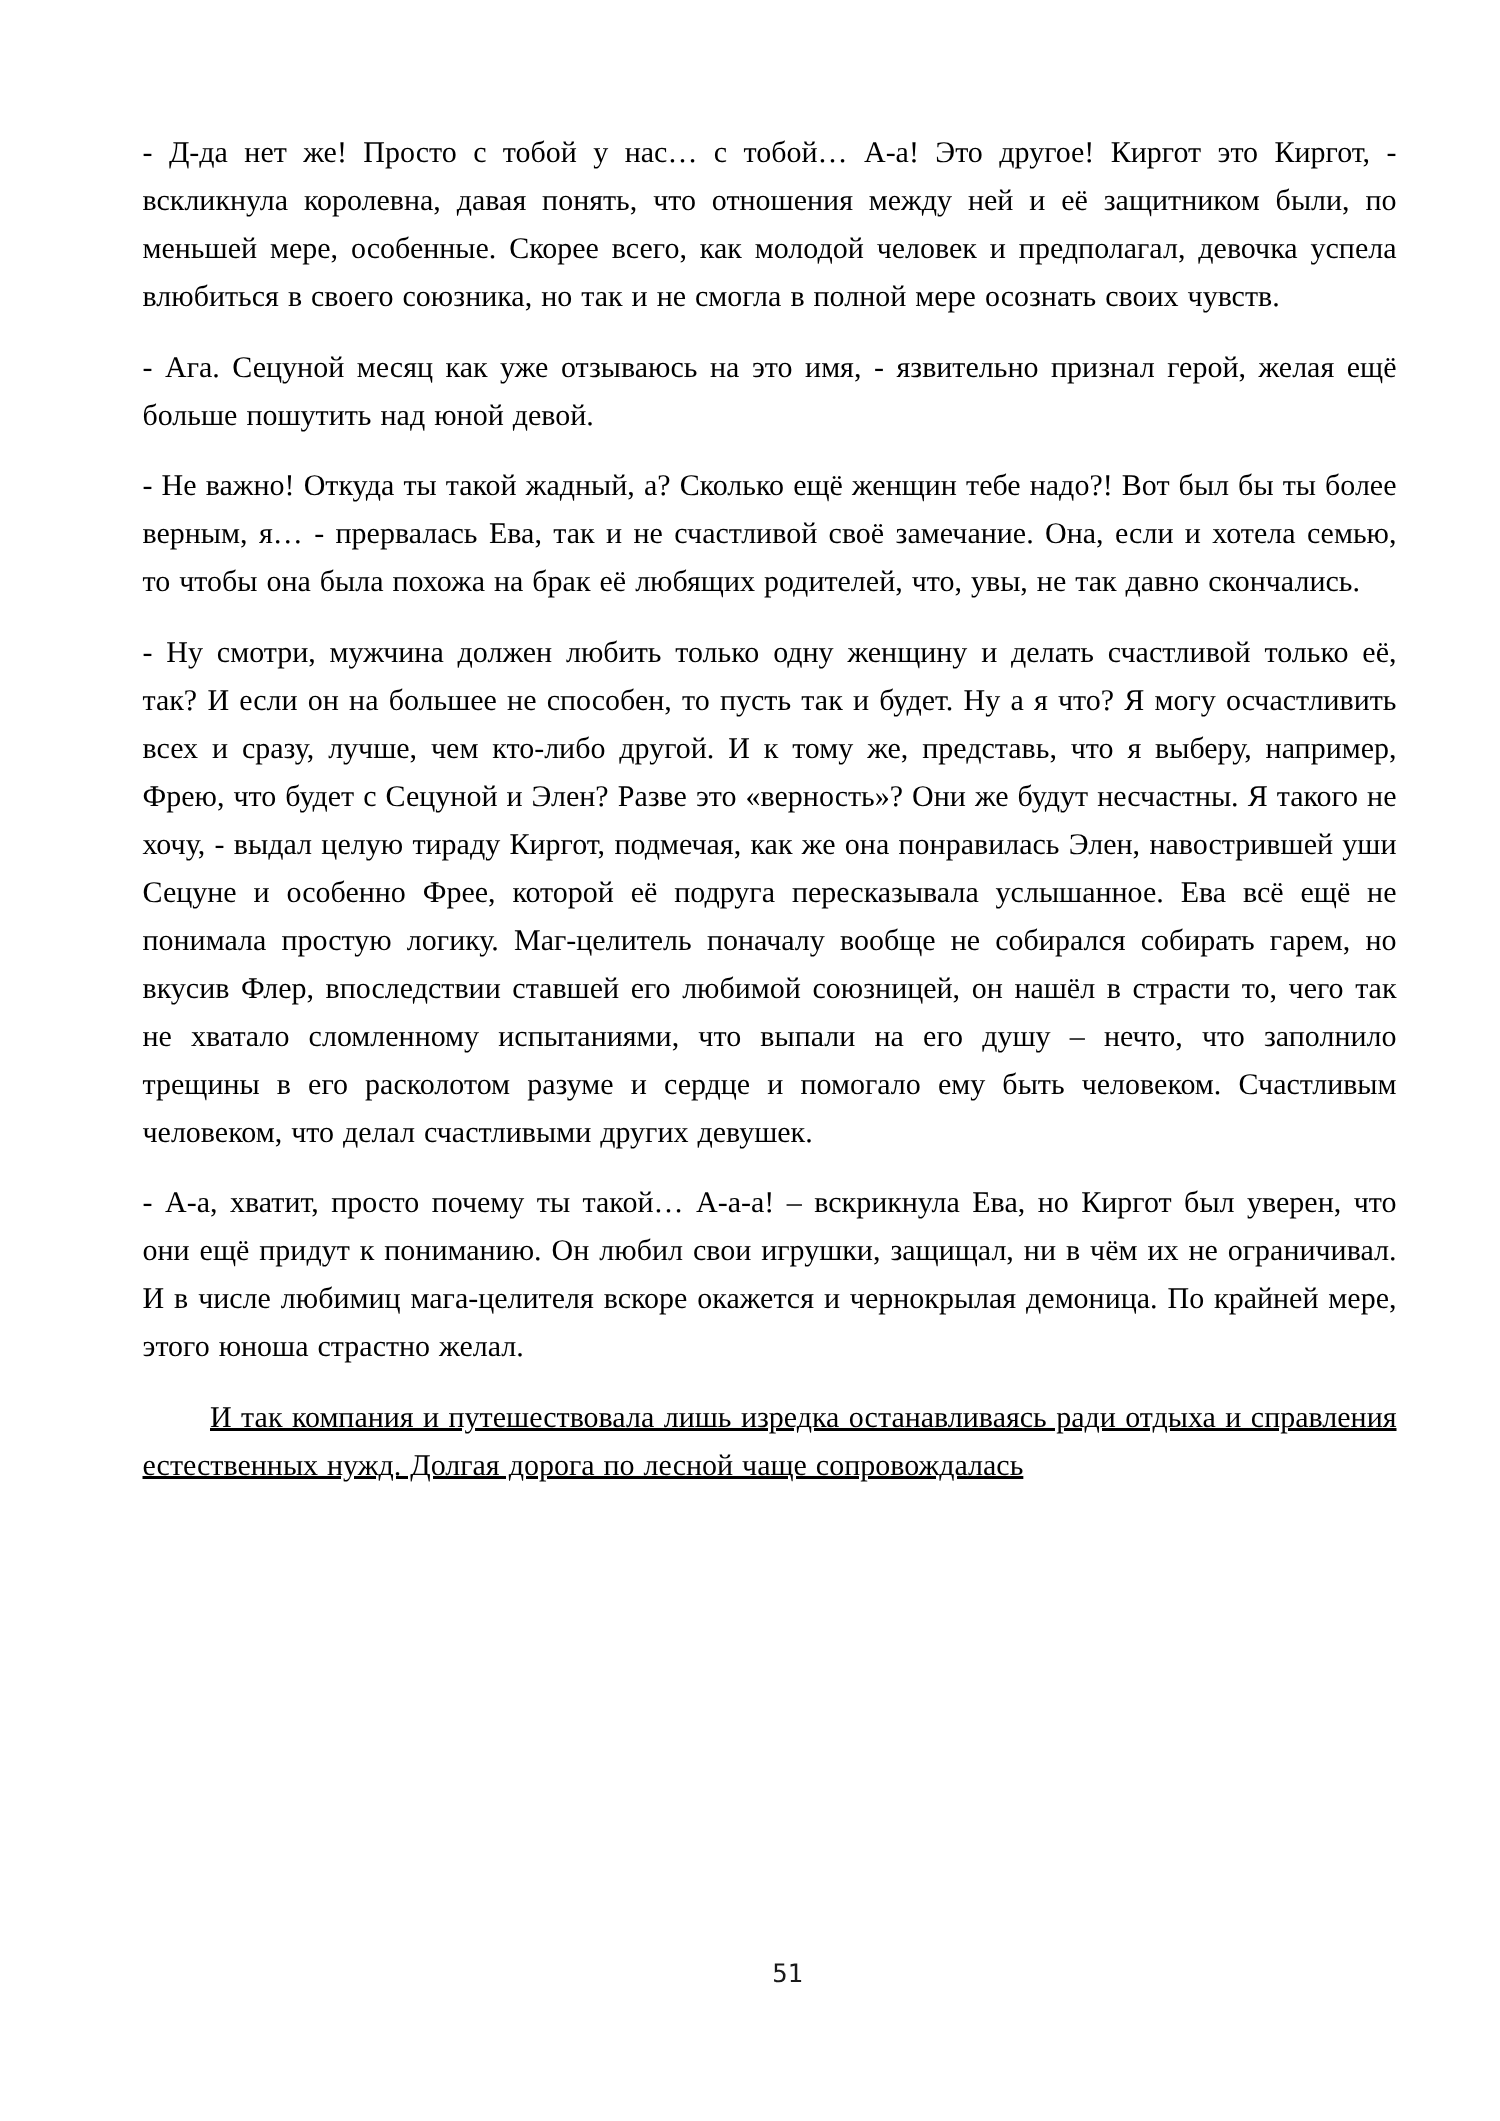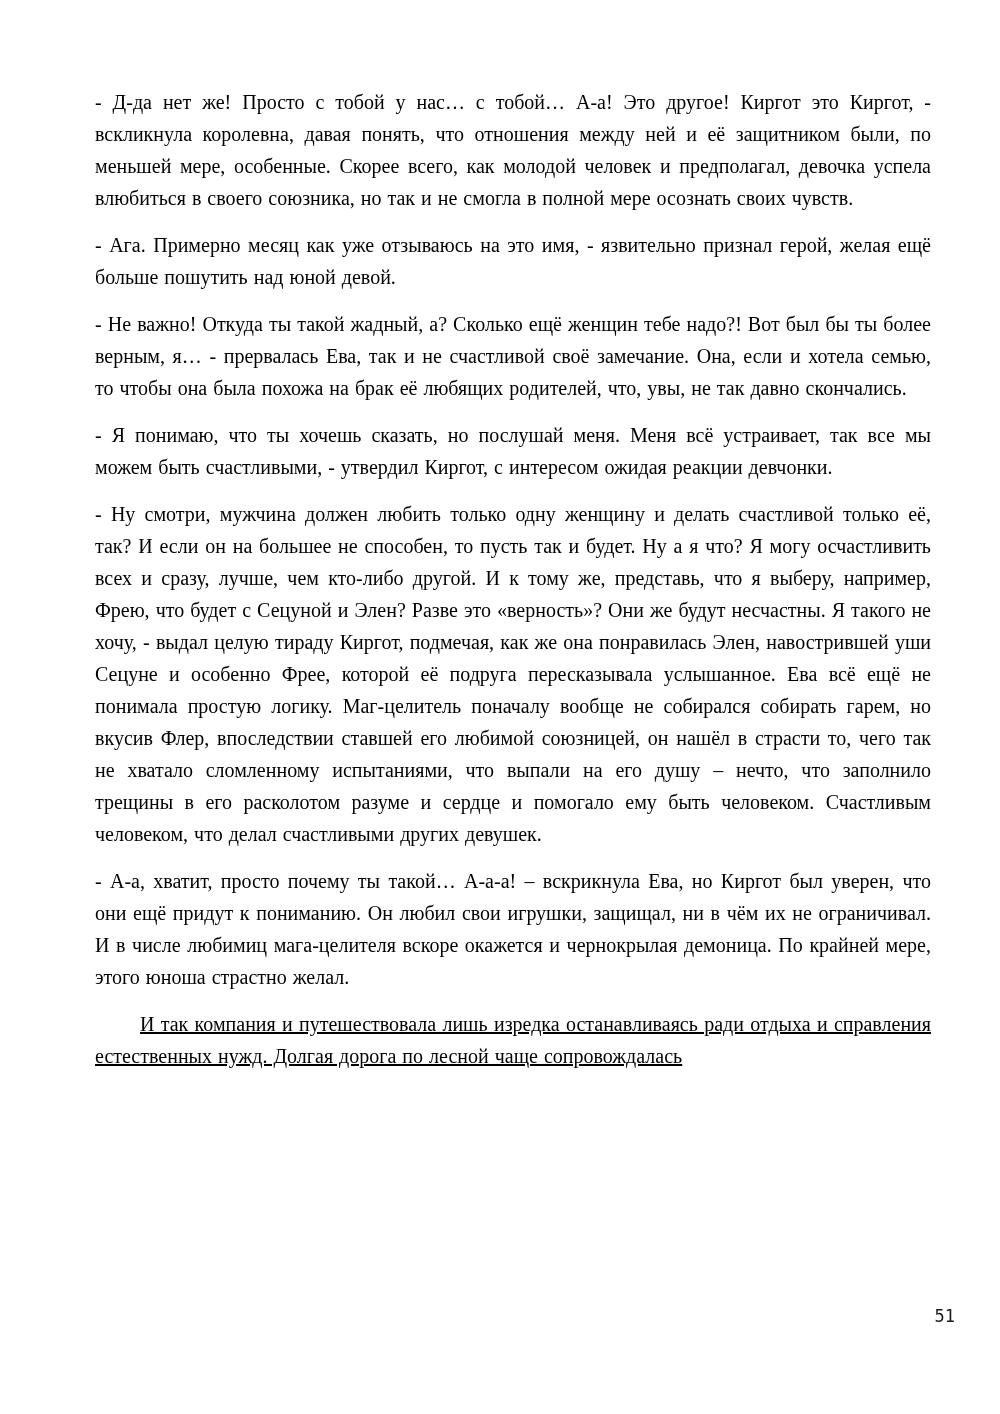--- a/index.html
+++ b/index.html
@@ -31,33 +31,32 @@
   }
   .text-block p.indent {
     text-indent: 45px;
     text-decoration: underline;
   }
   .page-number {
     position: absolute;
     left: 95px;
     top: 1306px;
     width: 860px;
-    text-align: right;
+    text-align: center;
     font-family: "DejaVu Sans Mono", monospace;
     font-size: 17px;
     color: #1a1a1a;
   }
 </style>
 </head>
 <body>
 
 <div class="page">
   <div class="text-block">
     <p>- Д-да нет же! Просто с тобой у нас… с тобой… А-а! Это другое! Киргот это Киргот, - вскликнула королевна, давая понять, что отношения между ней и её защитником были, по меньшей мере, особенные. Скорее всего, как молодой человек и предполагал, девочка успела влюбиться в своего союзника, но так и не смогла в полной мере осознать своих чувств.</p>
-    <p>- Ага. Примерно месяц как уже отзываюсь на это имя, - язвительно признал герой, желая ещё больше пошутить над юной девой.</p>
+    <p>- Ага. Сецуной месяц как уже отзываюсь на это имя, - язвительно признал герой, желая ещё больше пошутить над юной девой.</p>
     <p>- Не важно! Откуда ты такой жадный, а? Сколько ещё женщин тебе надо?! Вот был бы ты более верным, я… - прервалась Ева, так и не счастливой своё замечание. Она, если и хотела семью, то чтобы она была похожа на брак её любящих родителей, что, увы, не так давно скончались.</p>
-    <p>- Я понимаю, что ты хочешь сказать, но послушай меня. Меня всё устраивает, так все мы можем быть счастливыми, - утвердил Киргот, с интересом ожидая реакции девчонки.</p>
     <p>- Ну смотри, мужчина должен любить только одну женщину и делать счастливой только её, так? И если он на большее не способен, то пусть так и будет. Ну а я что? Я могу осчастливить всех и сразу, лучше, чем кто-либо другой. И к тому же, представь, что я выберу, например, Фрею, что будет с Сецуной и Элен? Разве это «верность»? Они же будут несчастны. Я такого не хочу, - выдал целую тираду Киргот, подмечая, как же она понравилась Элен, навострившей уши Сецуне и особенно Фрее, которой её подруга пересказывала услышанное. Ева всё ещё не понимала простую логику. Маг-целитель поначалу вообще не собирался собирать гарем, но вкусив Флер, впоследствии ставшей его любимой союзницей, он нашёл в страсти то, чего так не хватало сломленному испытаниями, что выпали на его душу – нечто, что заполнило трещины в его расколотом разуме и сердце и помогало ему быть человеком. Счастливым человеком, что делал счастливыми других девушек.</p>
     <p>- А-а, хватит, просто почему ты такой… А-а-а! – вскрикнула Ева, но Киргот был уверен, что они ещё придут к пониманию. Он любил свои игрушки, защищал, ни в чём их не ограничивал. И в числе любимиц мага-целителя вскоре окажется и чернокрылая демоница. По крайней мере, этого юноша страстно желал.</p>
     <p class="indent">И так компания и путешествовала лишь изредка останавливаясь ради отдыха и справления естественных нужд. Долгая дорога по лесной чаще сопровождалась</p>
   </div>
   <div class="page-number">51</div>
 </div>
 
 </body></html>

